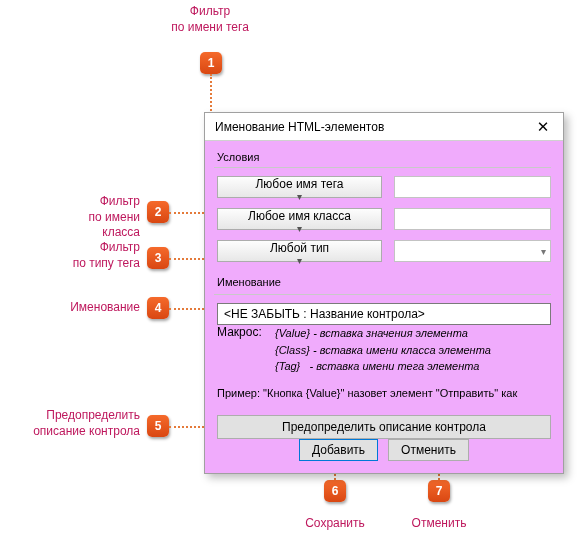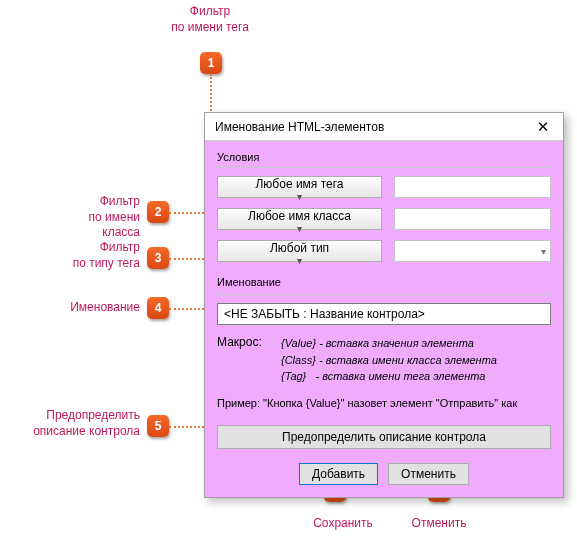--- a/index.html
+++ b/index.html
@@ -51,31 +51,31 @@
   .tx { flex:1; height:22px; border:1px solid #c3c3c3; background:#fff; }
   .tx2 { flex:1; height:22px; border:1px solid #c3c3c3; background:#fff;
          display:flex; align-items:center; justify-content:flex-end; padding:0 4px; color:#777;}
   .tx2 .chev { font-size:10px; }
   .lbl-row { display:flex; align-items:center; gap:6px; margin-top:8px; }
   .lbl { width:120px; }
   .input-plain {
     flex:1; height:22px; border:1px solid #7a7a7a; background:#fff;
     padding:0 6px; display:flex; align-items:center;
   }
-  .macro { display:flex; gap:10px; margin-top:10px; }
+  .macro { display:flex; gap:4px; }
   .macro .ml { width:54px; }
   .macro .mblock { font-size:11px; line-height:1.5;font-style:italic; }
   .example { font-size:11px; margin-top:12px; }
   .wide-btn {
     width:100%; height:24px; margin-top:16px;
     border:1px solid #adadad; background:#e1e1e1;
     display:flex; align-items:center; justify-content:center;
   }
   .bottom-btns {
-    display:flex; justify-content:center; gap:10px; margin-top:14px;
+    display:flex; justify-content:center; gap:10px; 
   }
   .btn {
     height:22px; padding:0 12px;
     border:1px solid #adadad; background:#e1e1e1;
     display:flex; align-items:center; justify-content:center;
   }
   .btn.primary { border:1px solid #0078d7; }
 
   
   .badge {
@@ -97,21 +97,21 @@
 
 <div class="ann center" style="left:160px; top:4px; width:100px;"><span style="white-space:pre-line;">Фильтр
 по имени тега</span></div>
 <div class="ann" style="left:48px; top:194px; width:92px;"><span style="white-space:pre-line;">Фильтр
 по имени класса</span></div>
 <div class="ann" style="left:48px; top:240px; width:92px;"><span style="white-space:pre-line;">Фильтр
 по типу тега</span></div>
 <div class="ann" style="left:48px; top:300px; width:92px;"><span>Именование</span></div>
 <div class="ann" style="left:32px; top:408px; width:108px;"><span style="white-space:pre-line;">Предопределить
 описание контрола</span></div>
-<div class="ann center" style="left:300px; top:516px; width:70px;margin-left:8px;"><span>Сохранить</span></div>
+<div class="ann center" style="left:300px; top:516px; width:70px;"><span>Сохранить</span></div>
 <div class="ann center" style="left:404px; top:516px; width:70px;"><span>Отменить</span></div>
 
 <div class="badge" style="left:200px; top:52px;">1</div>
 <div class="badge" style="left:147px; top:201px;">2</div>
 <div class="badge" style="left:147px; top:247px;">3</div>
 <div class="badge" style="left:147px; top:297px;">4</div>
 <div class="badge" style="left:147px; top:415px;">5</div>
 <div class="badge" style="left:324px; top:480px;">6</div>
 <div class="badge" style="left:428px; top:480px;">7</div>
 

